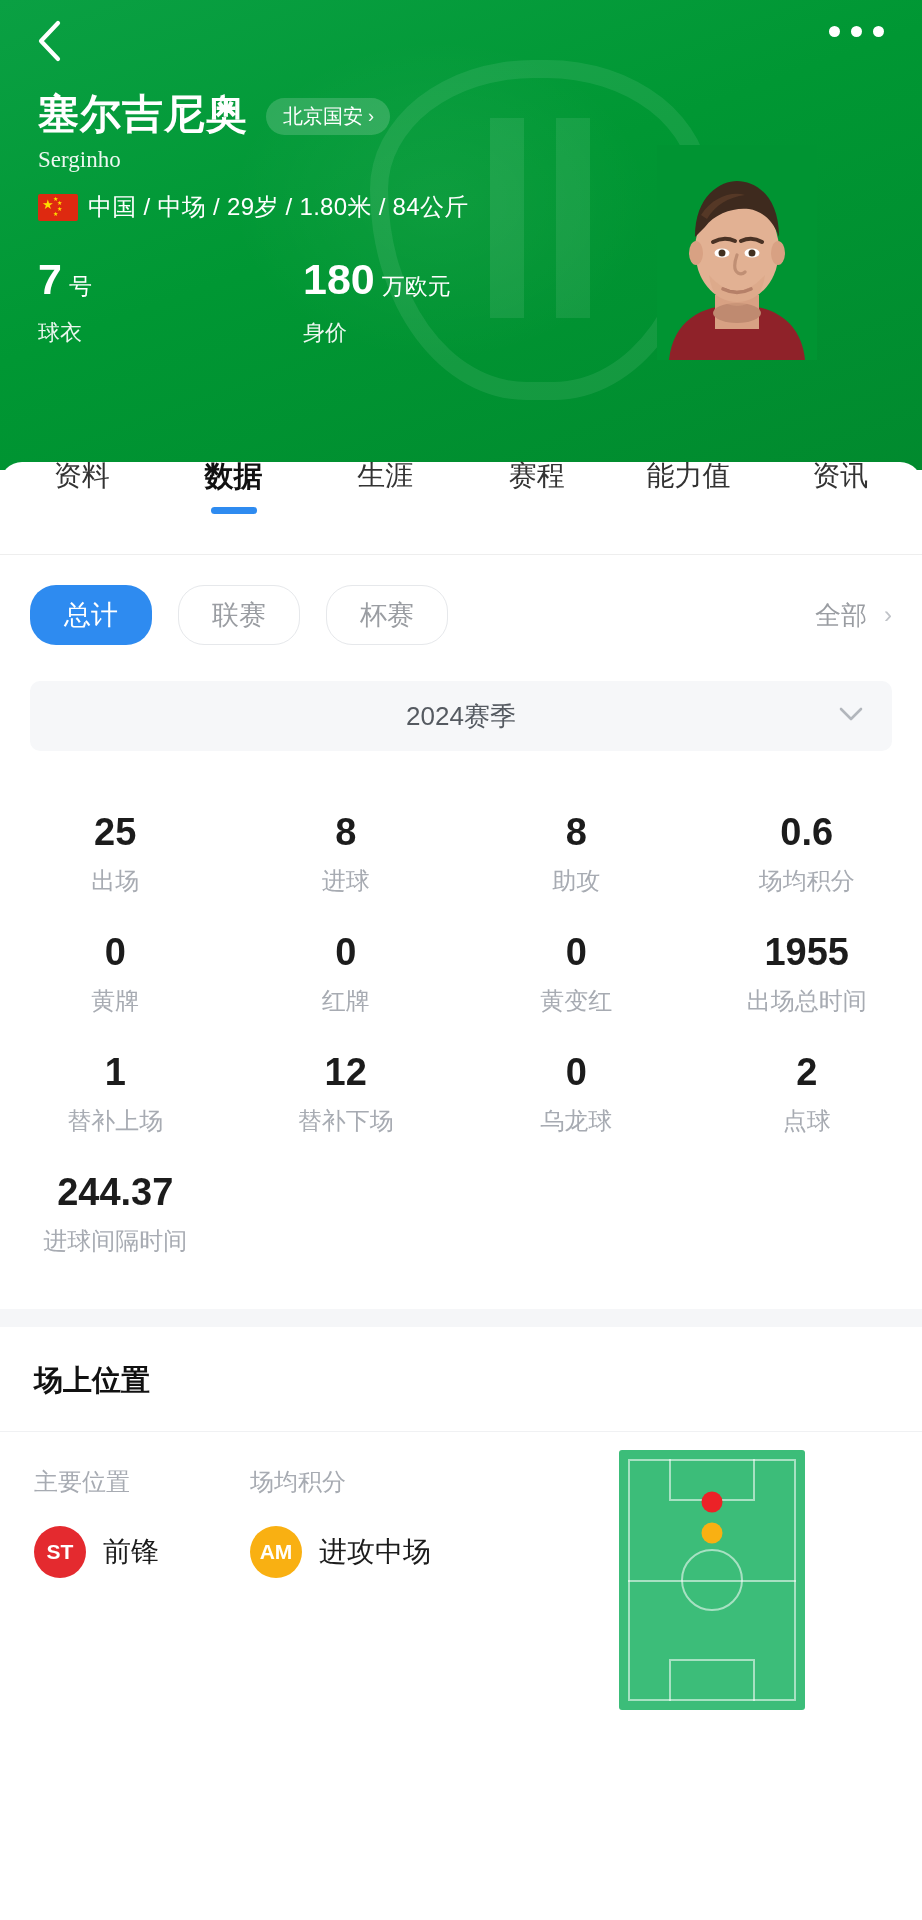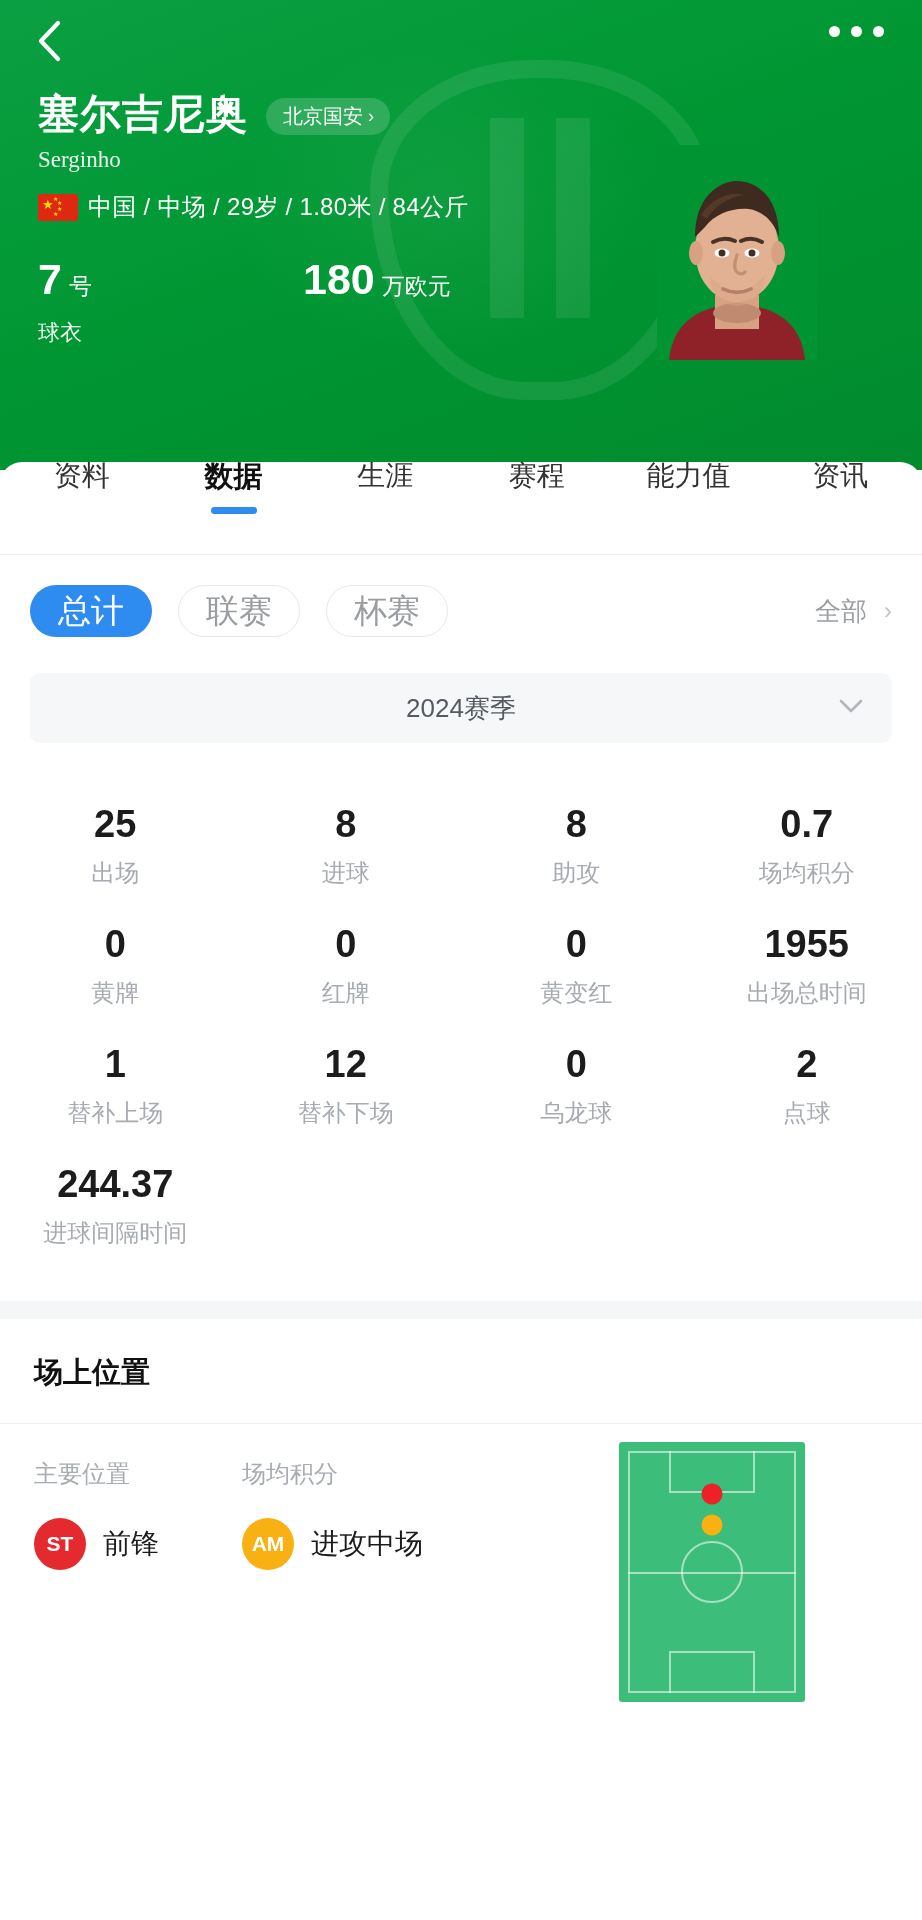--- a/index.html
+++ b/index.html
@@ -111,23 +111,23 @@
   .tab.active { font-weight:700; color:#111; font-size:29px; }
   .tab.active::after {
     content:""; position:absolute; left:50%; transform:translateX(-50%);
     bottom:-23px; width:46px; height:7px; border-radius:4px; background:#2e8bf0;
   }
   .tabs-divider { height:1px; background:#eeeeee; margin:0 0 0 0; }
 
   
   .filters { display:flex; align-items:center; padding:30px 30px 0 30px; }
   .chip {
-    height:52px; min-width:122px; padding:0 26px;
+    height:60px; min-width:122px; padding:0 26px;
     border-radius:26px; display:flex; align-items:center; justify-content:center;
-    font-size:33px; cursor:pointer; margin-right:26px;text-align:right;
+    font-size:27px; cursor:pointer; margin-right:26px;text-align:right;
   }
   .chip.on { background:#2e8bf0; color:#fff; }
   .chip.off { background:#fff; color:#9a9da2; border:1.6px solid #e6e8eb; }
   .all-link {
     margin-left:auto; display:flex; align-items:center; gap:17px;
     font-size:26px; color:#9a9da2; cursor:pointer;
   }
   .all-link .chev { font-size:24px; color:#c0c3c8; }
 
   
@@ -145,21 +145,21 @@
   .scell { flex:1; text-align:center; padding:18px 0 22px 0; }
   .scell .num { font-size:38px; font-weight:700; color:#1c1c1c; line-height:1; }
   .scell .lbl { margin-top:18px; font-size:24px; color:#a7abb2; line-height:1; }
   .scell.empty { visibility:hidden; }
 
   .gap-band { height:18px; background:#f5f6f8; margin-top:34px; }
 
   
   .pos-title { padding:34px 34px 30px 34px; font-size:29px; font-weight:700; color:#111; }
   .pos-divider { height:1px; background:#f0f1f3; }
-  .pos-body { position:relative; padding:38px 34px 0 34px; display:flex; }
+  .pos-body { position:relative; padding:38px 34px 0 34px; display:flex;gap:8px; }
   .pos-col { width:208px; }
   .pos-col .head { font-size:24px; color:#a7abb2; line-height:1; }
   .pos-col .item { margin-top:32px; display:flex; align-items:center; gap:17px; }
   .badge {
     width:52px; height:52px; border-radius:50%;
     display:flex; align-items:center; justify-content:center;
     font-size:21px; font-weight:700; color:#fff; flex:none;
   }
   .pos-col .pname { font-size:28px; color:#1c1c1c; }
 
@@ -246,20 +246,21 @@
           <span class="val">7</span>
           <span class="unit">号</span>
         </div>
         <div class="cap">球衣</div>
       </div>
       <div class="kpi">
         <div class="vline">
           <span class="val">180</span>
           <span class="unit">万欧元</span>
         </div>
+        <div class="cap">身价</div>
       </div>
     </div>
 
     <div class="portrait">
       <svg width="160" height="215" viewBox="0 0 160 215">
         <defs>
           <clipPath id="pclip">
               <rect x="0" y="0" width="160" height="215"></rect>
             </clipPath>
         </defs>
@@ -338,21 +339,21 @@
         </div>
         <div class="scell">
           <div class="num">8</div>
           <div class="lbl">进球</div>
         </div>
         <div class="scell">
           <div class="num">8</div>
           <div class="lbl">助攻</div>
         </div>
         <div class="scell">
-          <div class="num">0.7</div>
+          <div class="num">0.6</div>
           <div class="lbl">场均积分</div>
         </div>
       </div>
 
       <div class="srow">
         <div class="scell">
           <div class="num">0</div>
           <div class="lbl">黄牌</div>
         </div>
         <div class="scell">

